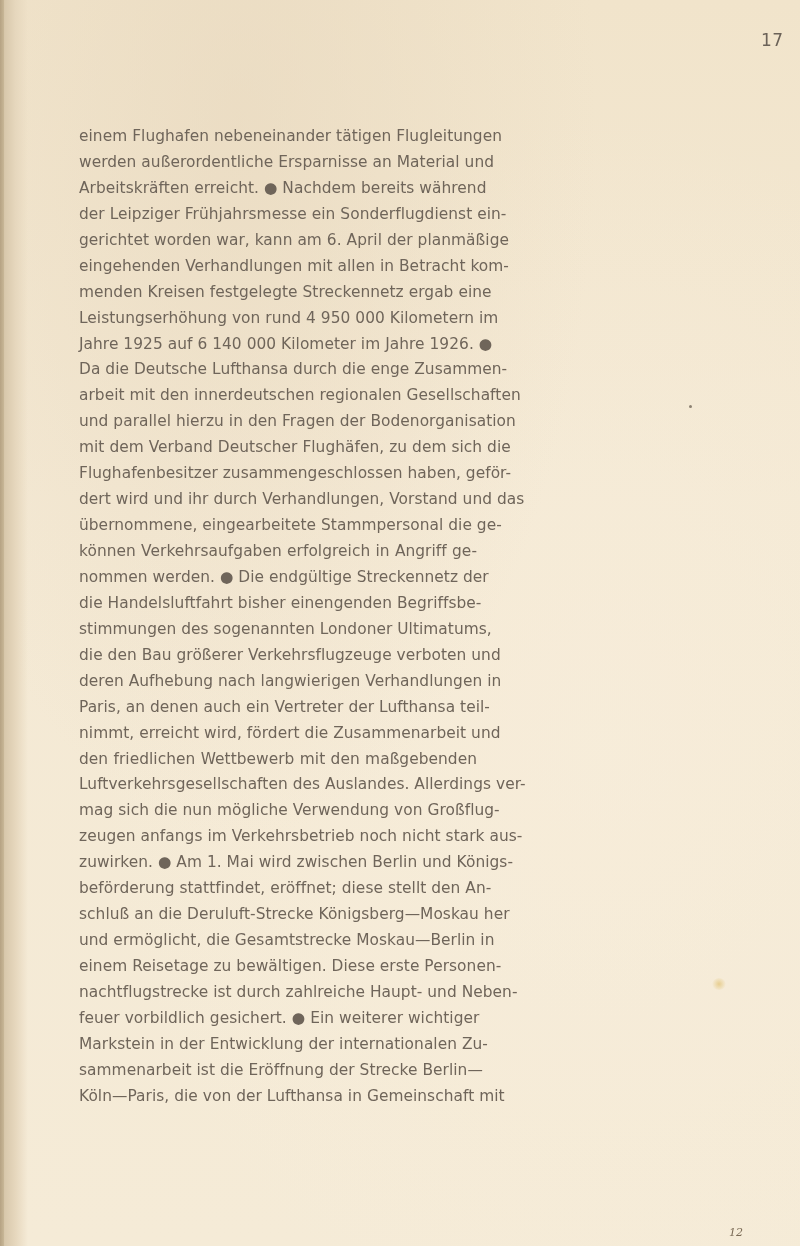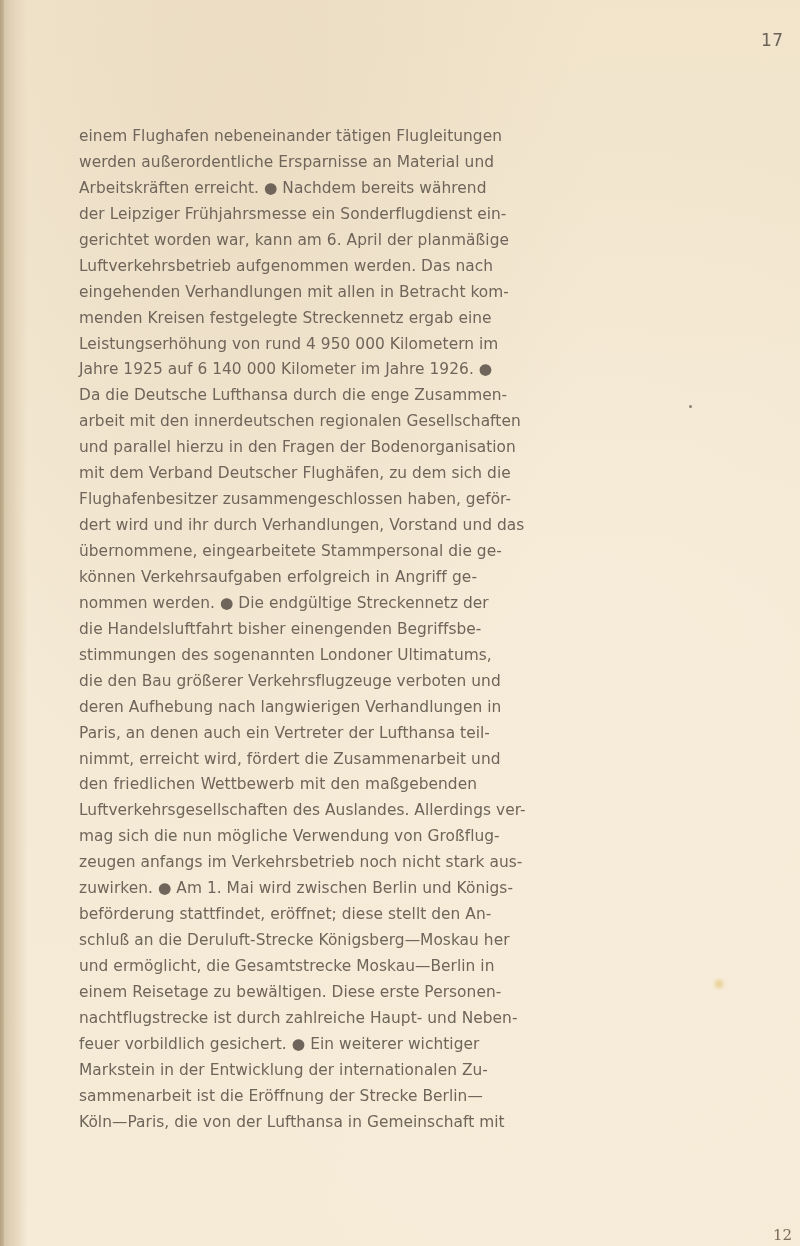--- a/index.html
+++ b/index.html
@@ -57,24 +57,25 @@
       font-size: 15.4px;
       color: #6f655a;
       white-space: nowrap;
       text-align: justify;
       text-align-last: justify;
       letter-spacing: 0.05px;
       word-spacing: 0px;
     }
     .handwritten {
       position: absolute;
-      left: 773px;
+      left: 729px;
       top: 1226px;
-      font-size: 15px;
+      font-size: 11px;
       color: #7a6a55;
+      font-style: italic;
       font-family: "DejaVu Serif", serif;
     }
     .stain {
       position: absolute;
       left: 712px;
       top: 978px;
       width: 14px;
       height: 12px;
       border-radius: 50%;
       background: radial-gradient(circle, rgba(226,196,120,0.75) 0%, rgba(226,196,120,0) 75%);
@@ -97,21 +98,20 @@
   <div class="binding-edge"></div>
 
   <div class="page-number">17</div>
 
   <div class="body-text">
     <div class="line">einem Flughafen nebeneinander tätigen Flugleitungen</div>
     <div class="line">werden außerordentliche Ersparnisse an Material und</div>
     <div class="line">Arbeitskräften erreicht. ● Nachdem bereits während</div>
     <div class="line">der Leipziger Frühjahrsmesse ein Sonderflugdienst ein-</div>
     <div class="line">gerichtet worden war, kann am 6. April der planmäßige</div>
-    <div class="line">Luftverkehrsbetrieb aufgenommen werden. Das nach</div>
     <div class="line">eingehenden Verhandlungen mit allen in Betracht kom-</div>
     <div class="line">menden Kreisen festgelegte Streckennetz ergab eine</div>
     <div class="line">Leistungserhöhung von rund 4 950 000 Kilometern im</div>
     <div class="line">Jahre 1925 auf 6 140 000 Kilometer im Jahre 1926. ●</div>
     <div class="line">Da die Deutsche Lufthansa durch die enge Zusammen-</div>
     <div class="line">arbeit mit den innerdeutschen regionalen Gesellschaften</div>
     <div class="line">und parallel hierzu in den Fragen der Bodenorganisation</div>
     <div class="line">mit dem Verband Deutscher Flughäfen, zu dem sich die</div>
     <div class="line">Flughafenbesitzer zusammengeschlossen haben, geför-</div>
     <div class="line">dert wird und ihr durch Verhandlungen, Vorstand und das</div>

